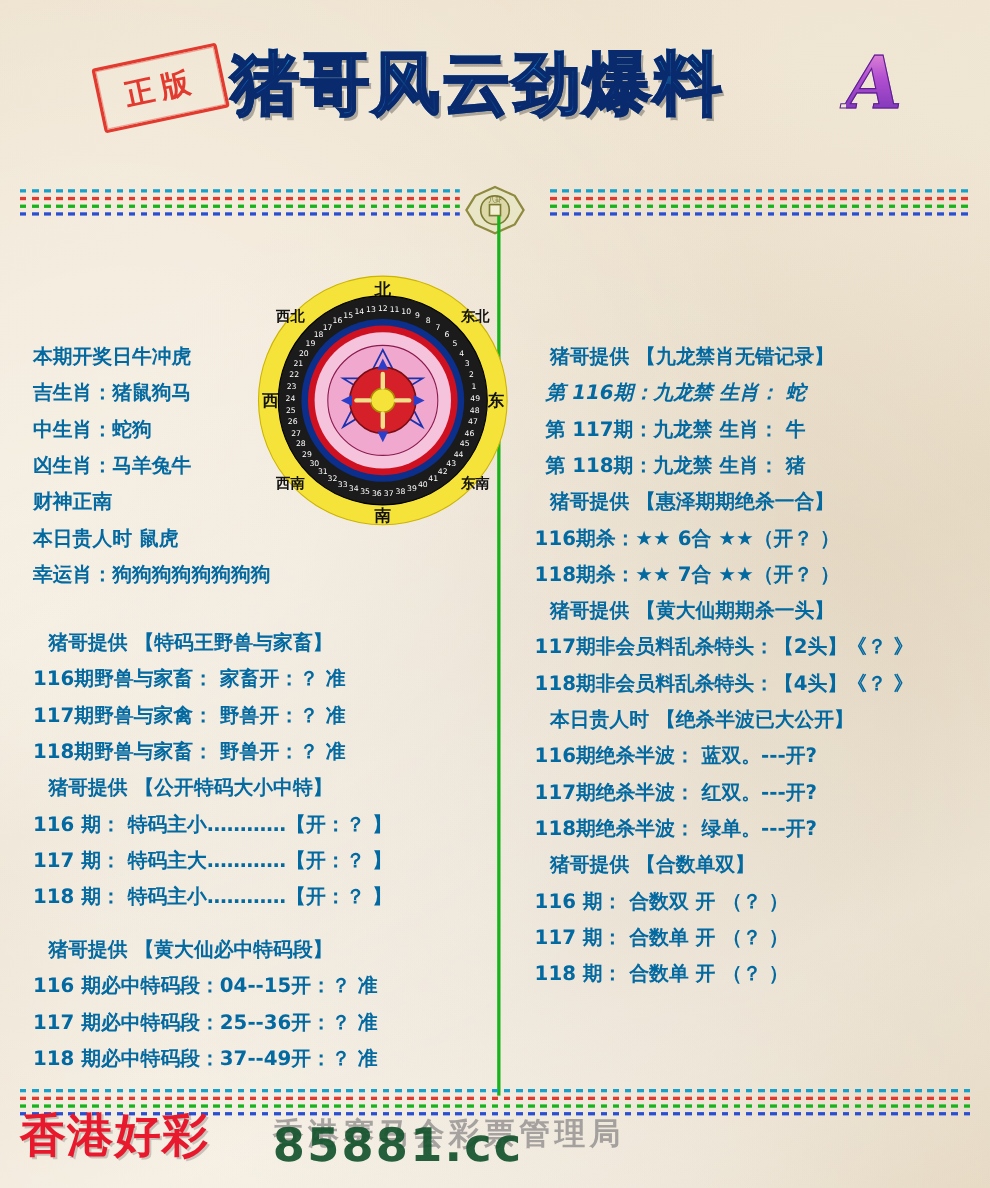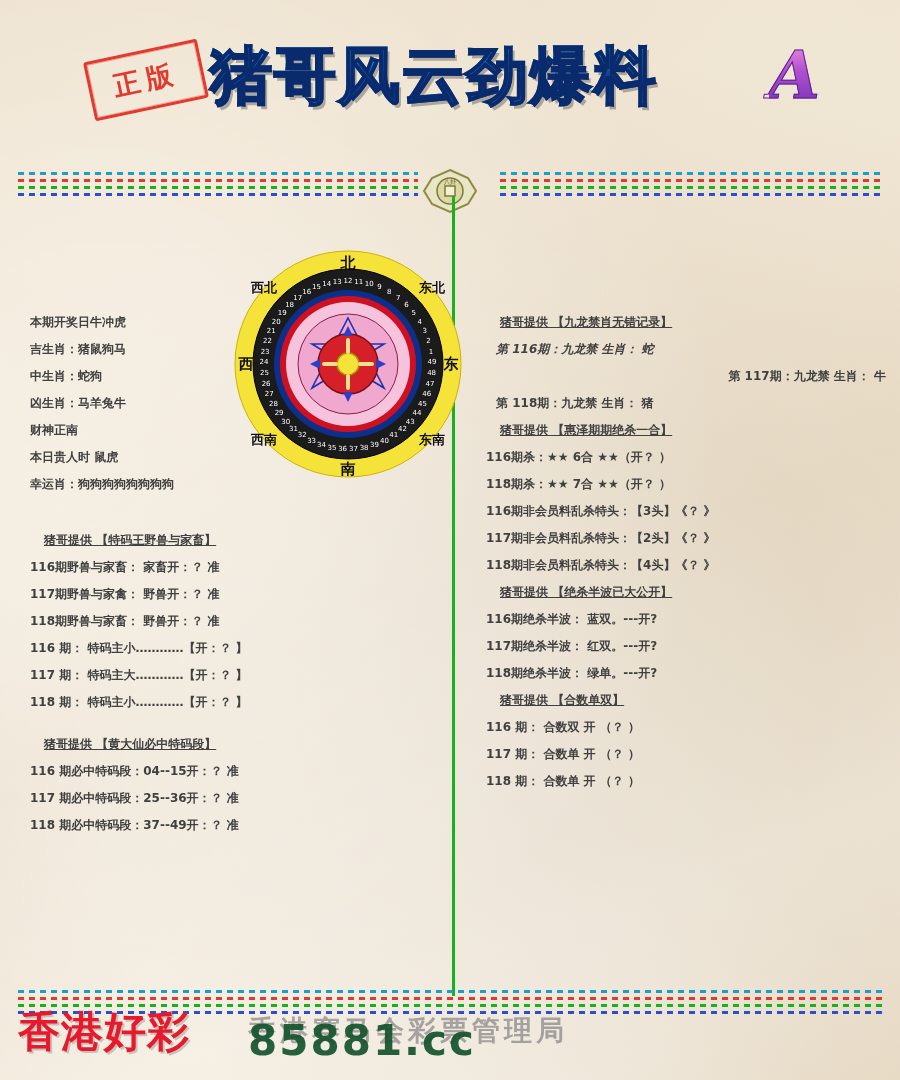--- a/index.html
+++ b/index.html
@@ -69,25 +69,25 @@
   
   .divider{
     position:absolute;left:452px;top:196px;width:3px;height:800px;
     background:#17b21c;
   }
 
   
   .wheel{position:absolute;left:232px;top:248px;width:232px;height:232px;}
 
   
-  .col{position:absolute;font-size:12px;color:#404040;line-height:1;}
+  .col{position:absolute;font-size:18px;color:#0369a1;line-height:1;}
   .col-left{left:30px;top:316px;width:420px;}
   .col-right{left:486px;top:316px;width:400px;}
   .row{margin-bottom:15px;white-space:nowrap;font-weight:bold;}
-  .hdr{font-weight:bold;text-decoration:underline;}
+  .hdr{font-weight:bold;}
 
   
   .footer-red{
     position:absolute;left:18px;top:1004px;
     font-size:42px;font-weight:bold;color:#e8192c;
     text-shadow:2px 2px 0 rgba(0,0,0,.18);
     letter-spacing:1px;
   }
   .footer-dark{
     position:absolute;left:248px;top:1016px;
@@ -229,45 +229,46 @@
   <div class="row">凶生肖：马羊兔牛</div>
   <div class="row">财神正南</div>
   <div class="row">本日贵人时 鼠虎</div>
   <div class="row">幸运肖：狗狗狗狗狗狗狗狗</div>
 
   <div class="row hdr" style="margin-left:14px;margin-top:44px;">猪哥提供 【特码王野兽与家畜】</div>
   <div class="row">116期野兽与家畜：   家畜开：？ 准</div>
   <div class="row">117期野兽与家禽：   野兽开：？ 准</div>
   <div class="row">118期野兽与家畜：   野兽开：？ 准</div>
 
+  <div class="row hdr" style="margin-left:14px;">猪哥提供 【公开特码大小中特】</div>
   <div class="row">116 期：  特码主小…………【开：？ 】</div>
   <div class="row">117 期：  特码主大…………【开：？ 】</div>
   <div class="row">118 期：  特码主小…………【开：？ 】</div>
 
   <div class="row hdr" style="margin-left:14px;margin-top:30px;">猪哥提供 【黄大仙必中特码段】</div>
   <div class="row">116 期必中特码段：04--15开：？ 准</div>
   <div class="row">117 期必中特码段：25--36开：？ 准</div>
   <div class="row">118 期必中特码段：37--49开：？ 准</div>
 </div>
 
 <div class="col col-right">
   <div class="row hdr" style="margin-left:14px;">猪哥提供 【九龙禁肖无错记录】</div>
   <div class="row" style="margin-left:10px;font-style:italic;">第 116期：九龙禁 生肖： 蛇</div>
-  <div class="row" style="margin-left:10px;text-align:right;">第 117期：九龙禁 生肖： 牛</div>
+  <div class="row" style="margin-left:10px;">第 117期：九龙禁 生肖： 牛</div>
   <div class="row" style="margin-left:10px;">第 118期：九龙禁 生肖： 猪</div>
 
   <div class="row hdr" style="margin-left:14px;">猪哥提供 【惠泽期期绝杀一合】</div>
   <div class="row">116期杀：★★ 6合 ★★（开？ ）</div>
   <div class="row">118期杀：★★ 7合 ★★（开？ ）</div>
 
-  <div class="row">116期非会员料乱杀特头：【3头】《？ 》</div>
+  <div class="row hdr" style="margin-left:14px;">猪哥提供 【黄大仙期期杀一头】</div>
   <div class="row">117期非会员料乱杀特头：【2头】《？ 》</div>
   <div class="row">118期非会员料乱杀特头：【4头】《？ 》</div>
 
-  <div class="row hdr" style="margin-left:14px;">猪哥提供 【绝杀半波已大公开】</div>
+  <div class="row hdr" style="margin-left:14px;">本日贵人时 【绝杀半波已大公开】</div>
   <div class="row">116期绝杀半波：   蓝双。---开?</div>
   <div class="row">117期绝杀半波：   红双。---开?</div>
   <div class="row">118期绝杀半波：   绿单。---开?</div>
 
   <div class="row hdr" style="margin-left:14px;">猪哥提供 【合数单双】</div>
   <div class="row">116 期：   合数双   开 （？ ）</div>
   <div class="row">117 期：   合数单   开 （？ ）</div>
   <div class="row">118 期：   合数单   开 （？ ）</div>
 </div>
 

